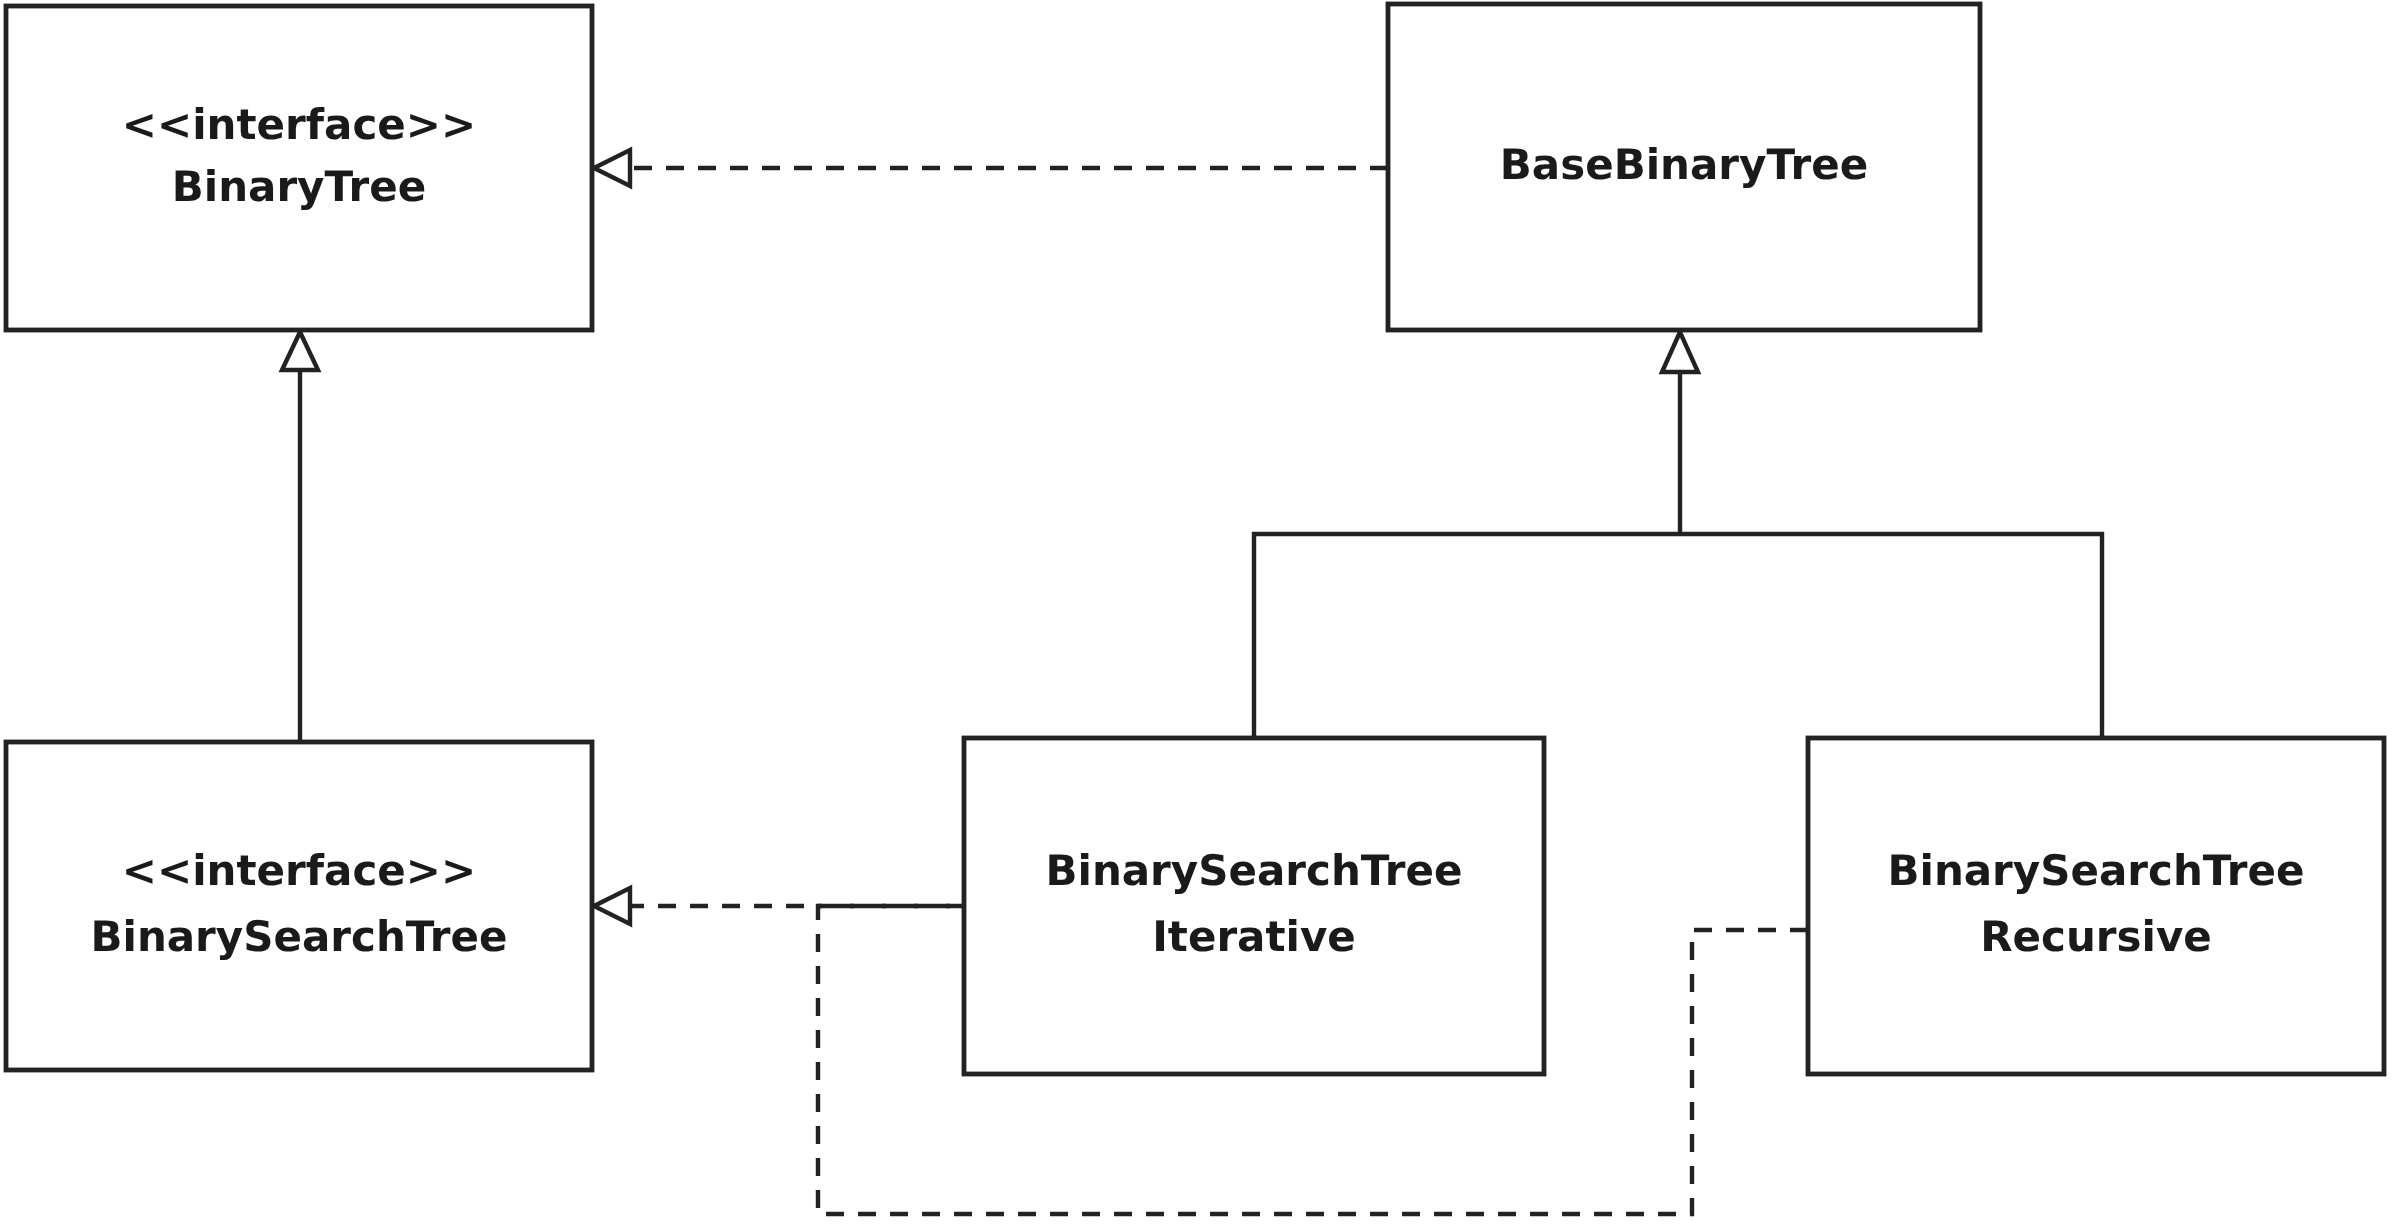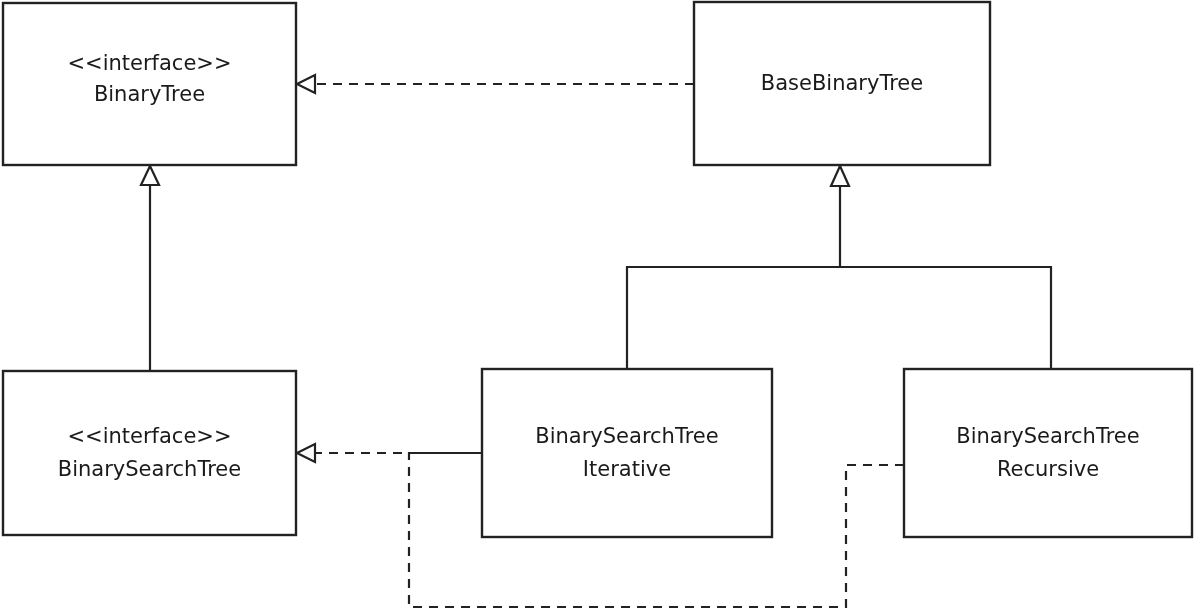--- a/index.html
+++ b/index.html
@@ -12,20 +12,21 @@
     width: 1200px;
     height: 614px;
     font-family: "DejaVu Sans", sans-serif;
     overflow: hidden;
   }
   #diagram-root {
     position: relative;
     width: 1200px;
     height: 614px;
     background: #ffffff;
+    font-weight: bold;
   }
   svg.diagram-canvas {
     position: absolute;
     left: 0;
     top: 0;
     width: 1200px;
     height: 614px;
     display: block;
   }
   .class-box-rect {

